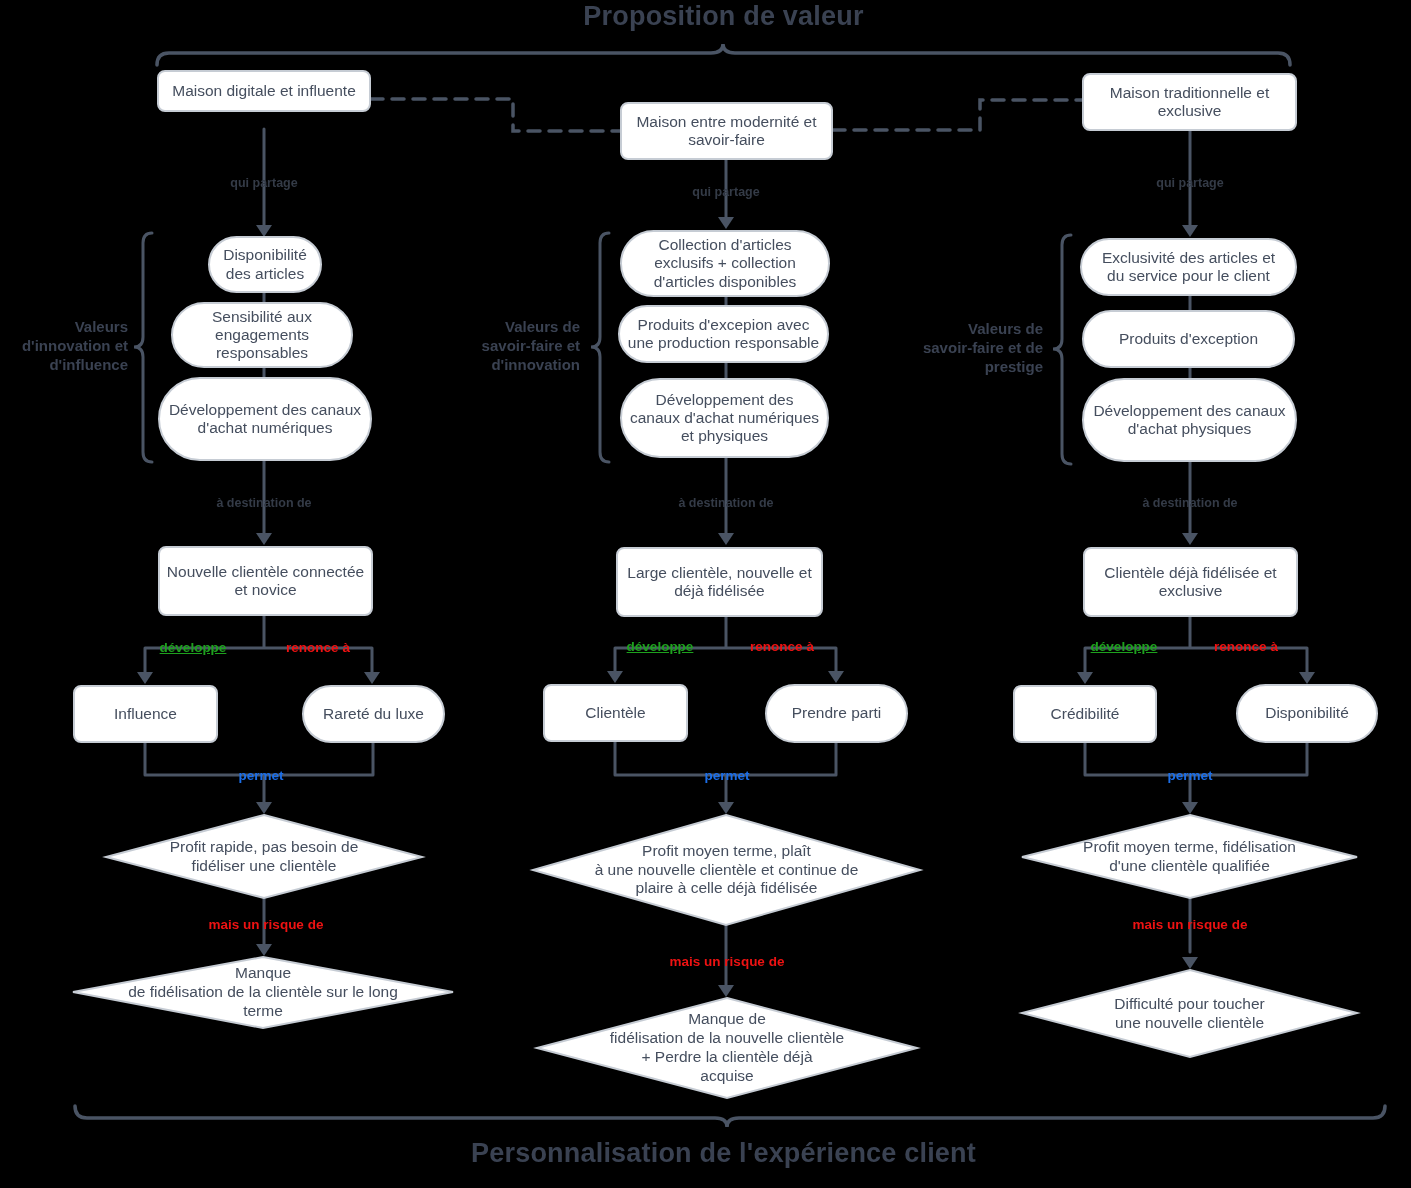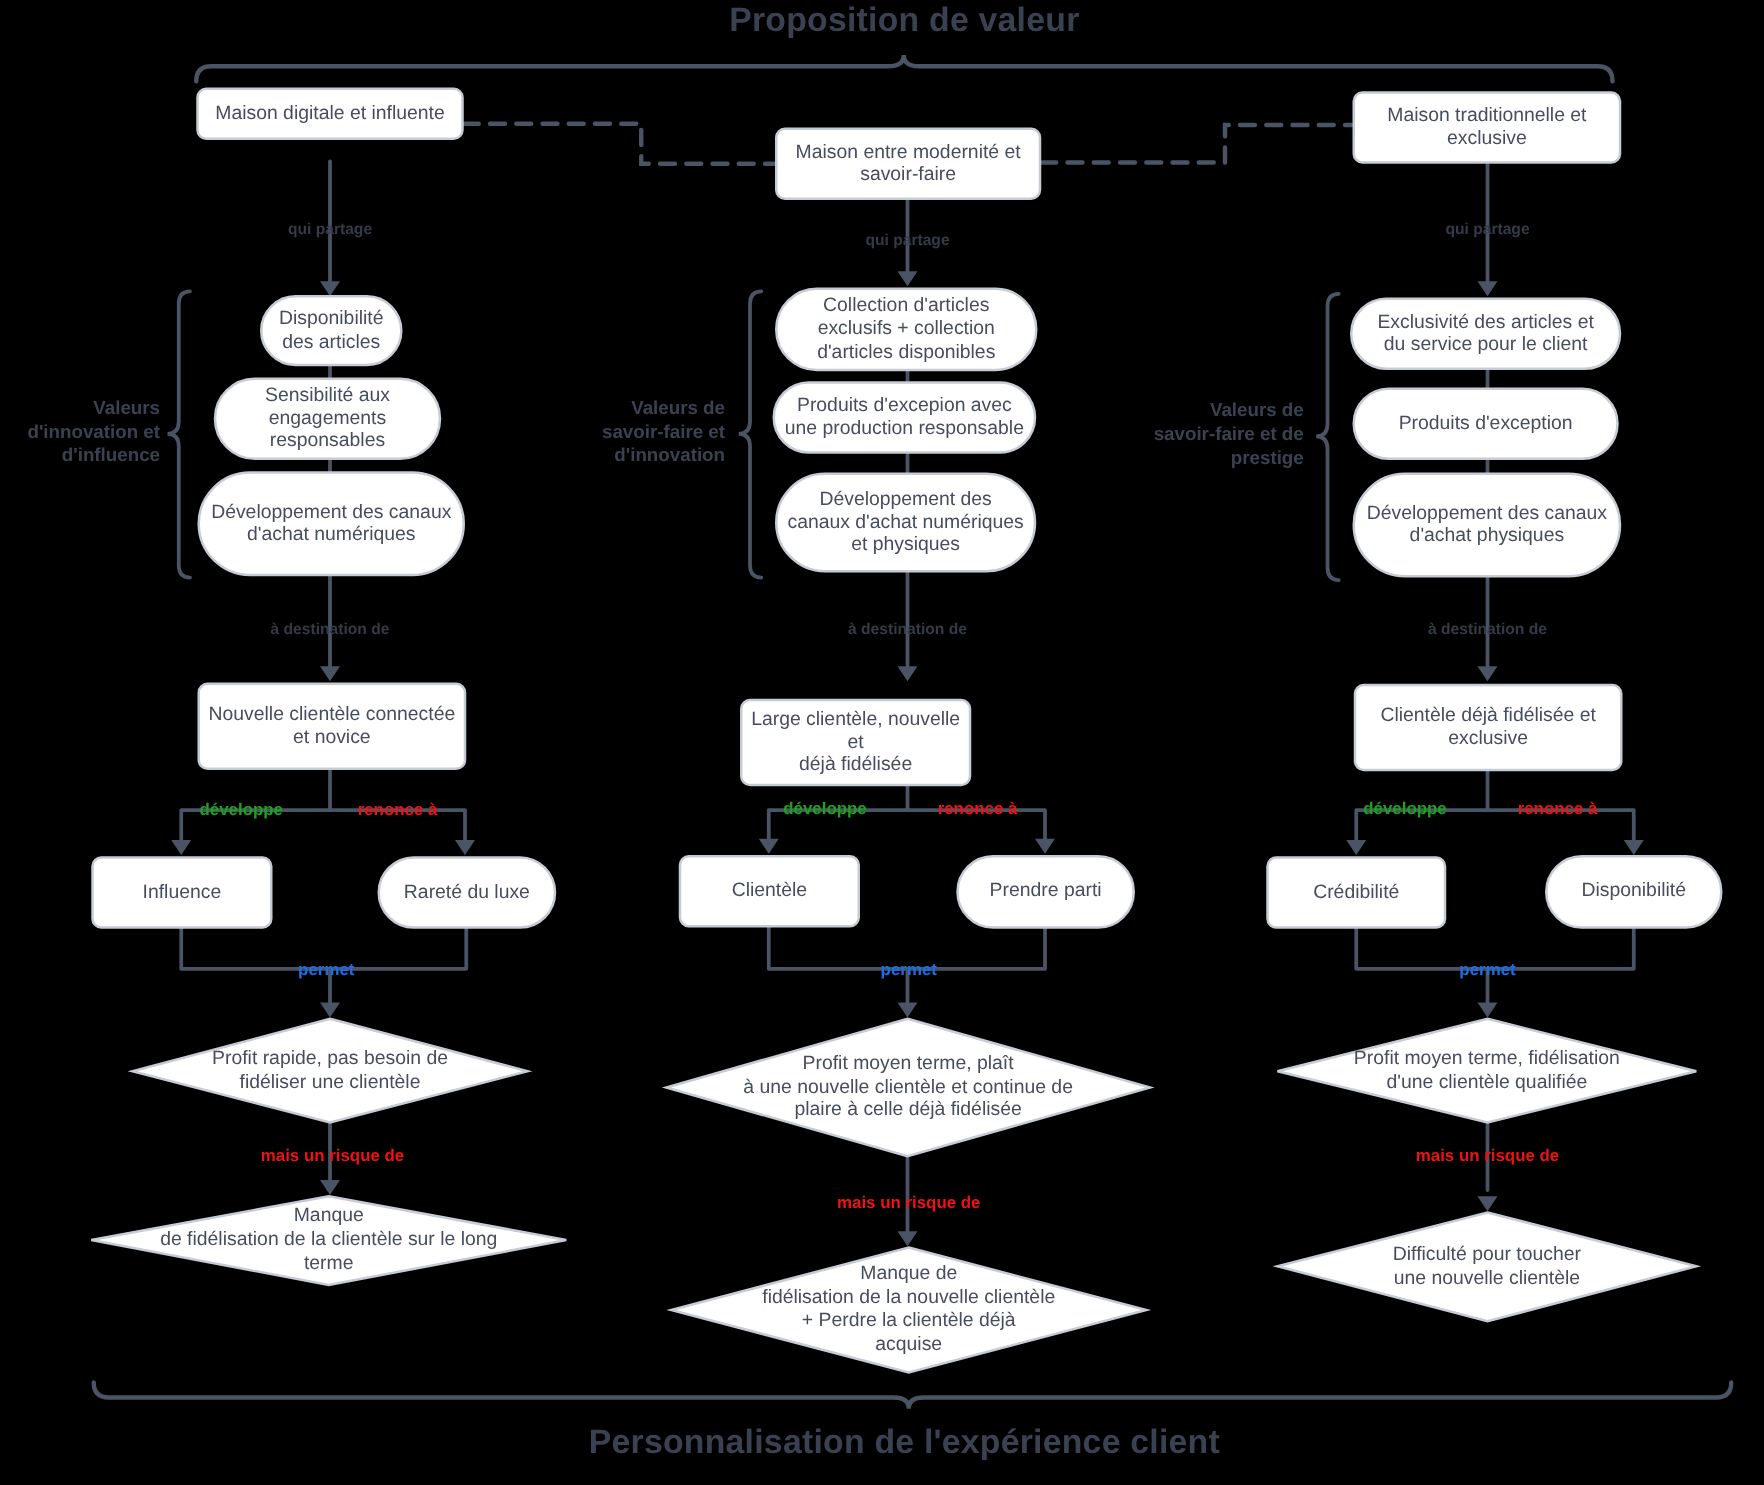--- a/index.html
+++ b/index.html
@@ -16,21 +16,21 @@
     border:2px solid var(--node_border,#c6ccd4);color:var(--node_text,#454e5e);
     display:flex;align-items:center;justify-content:center;text-align:center;
     font-size:15.5px;line-height:1.18;white-space:pre-line;box-sizing:border-box;padding:3px 5px;}
   .rect{border-radius:8px;}
   .stadium{border-radius:60px;}
   .dtext{position:absolute;z-index:2;color:var(--node_text,#454e5e);display:flex;align-items:center;
     justify-content:center;text-align:center;font-size:15.5px;line-height:1.22;white-space:pre-line;}
   .mlabel{position:absolute;z-index:3;color:var(--muted_label,#343b47);font-weight:bold;
     font-size:12.5px;white-space:nowrap;transform:translateX(-50%);}
   .blabel{position:absolute;z-index:3;font-weight:bold;font-size:13.5px;white-space:nowrap;transform:translateX(-50%);}
-  .lab-dev{color:var(--develop,#1ea11e);}
+  .lab-dev{color:var(--develop,#1ea11e);text-decoration:underline;}
   .lab-ren{color:var(--renounce,#ee1212);}
   .lab-per{color:var(--permet,#1b6ee8);}
   .lab-risk{color:var(--risk,#ee1212);}
   .vlabel{position:absolute;z-index:2;color:var(--title_text,#3a4252);font-weight:bold;font-size:15px;
     line-height:1.25;text-align:right;white-space:pre-line;}
   .title{position:absolute;left:36px;right:0;text-align:center;z-index:2;
     color:var(--title_text,#3a4252);font-weight:bold;font-size:27px;letter-spacing:.2px;}
 </style>
 </head>
 <body>
@@ -120,21 +120,21 @@
 d'innovation</div>
   <div class="node stadium" style="left:620px;top:230px;width:210px;height:67px;">Collection d'articles
 exclusifs + collection
 d'articles disponibles</div>
   <div class="node stadium" style="left:620px;top:378px;width:209px;height:80px;">Développement des
 canaux d'achat numériques
 et physiques</div>
   <div class="node stadium" style="left:618px;top:305px;width:211px;height:58px;">Produits d'excepion avec
 une production responsable</div>
   <div class="mlabel" style="left:726px;top:496px;">à destination de</div>
-  <div class="node rect" style="left:592px;top:547px;width:185px;height:70px;margin-top:12px;">Large clientèle, nouvelle et
+  <div class="node rect" style="left:616px;top:547px;width:207px;height:70px;">Large clientèle, nouvelle et
 déjà fidélisée</div>
   <div class="blabel lab-dev" style="left:660px;top:639px;">développe</div>
   <div class="blabel lab-ren" style="left:782px;top:639px;">renonce à</div>
   <div class="node rect" style="left:543px;top:684px;width:145px;height:58px;">Clientèle</div>
   <div class="node stadium" style="left:765px;top:684px;width:143px;height:59px;">Prendre parti</div>
   <div class="blabel lab-per" style="left:727px;top:768px;">permet</div>
   <div class="dtext" style="left:533px;top:815px;width:387px;height:110px;">Profit moyen terme, plaît
 à une nouvelle clientèle et continue de
 plaire à celle déjà fidélisée</div>
   <div class="blabel lab-risk" style="left:727px;top:954px;">mais un risque de</div>

